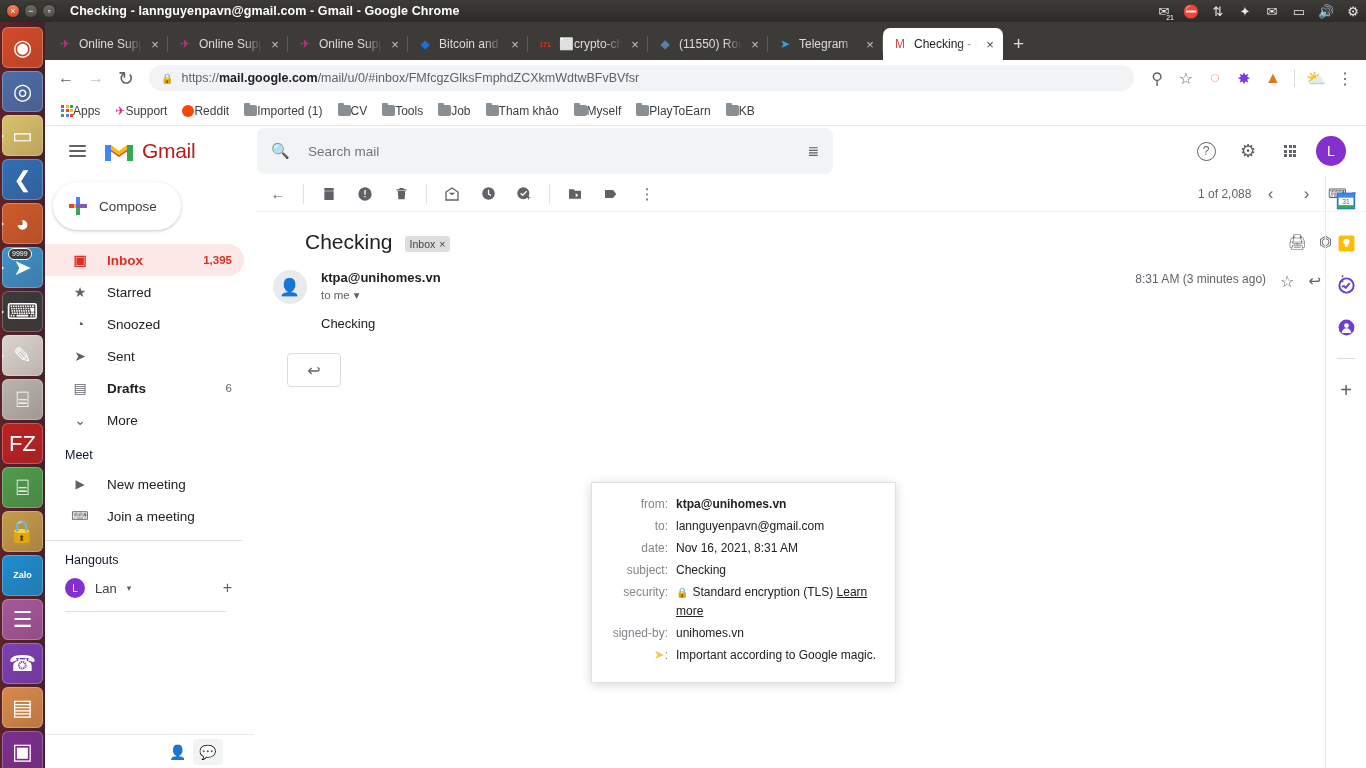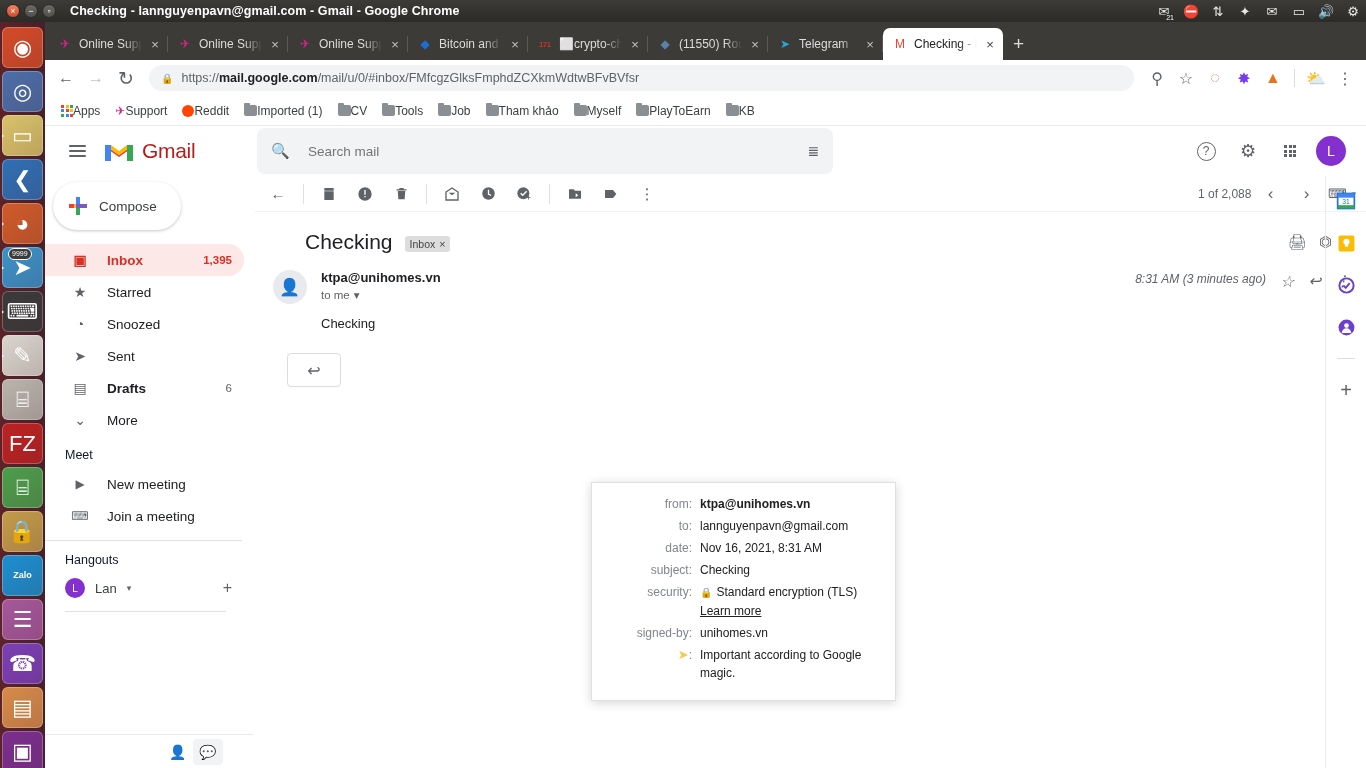--- a/index.html
+++ b/index.html
@@ -167,31 +167,31 @@
 
   .msg { display:flex; padding: 16px 16px 0 18px; position: relative; }
   .msg-av { width: 34px; height: 34px; border-radius: 50%; background:#e8eaed;
             flex: 0 0 34px; display:flex; align-items:center; justify-content:center;
             color:#9aa0a6; font-size:17px; }
   .msg-main { flex:1; padding-left: 14px; }
   .sender { font-size: 13px; font-weight: bold; color:#202124; }
   .tome { font-size: 11.5px; color:#5f6368; margin-top: 3px; display:flex; align-items:center; gap:4px;}
   .body-txt { font-size: 13px; color:#202124; margin-top: 14px; }
   .msg-right { display:flex; align-items:flex-start; gap: 14px; color:#5f6368;
-               font-size: 12px; padding-top: 2px; font-style: italic; }
+               font-size: 12px; padding-top: 2px; }
   .reply-btn { margin: 22px 0 0 32px; width: 54px; height: 34px; border:1px solid #dadce0;
                border-radius: 4px; display:flex; align-items:center; justify-content:center;
                color:#5f6368; font-size:16px; }
 
   
   .details { position:absolute; left: 336px; top: 306px; width: 305px;
              background:#fff; border:1px solid #e0e0e0;
              box-shadow: 0 2px 10px rgba(0,0,0,.16); padding: 12px 14px 14px 0;
              font-size: 12px; z-index: 30; }
-  .det-row { display:flex; margin-bottom: 4px; line-height: 18px; margin-left: 24px; }
+  .det-row { display:flex; margin-bottom: 4px; line-height: 18px; }
   .det-k { width: 84px; flex:0 0 84px; text-align:right; color:#80868b; padding-right: 8px; }
   .det-v { color:#202124; }
   .det-v.b { font-weight:bold; }
   .det-v a { color:#202124; text-decoration: underline; }
   .imp-arrow { color:#f4cb4a; font-size: 13px; }
 
   
   .rail { position:absolute; right:0; top: 0; width: 41px; height: 642px;
           border-left:1px solid #e8eaed; display:flex; flex-direction:column;
           align-items:center; padding-top: 14px; gap: 20px; }

